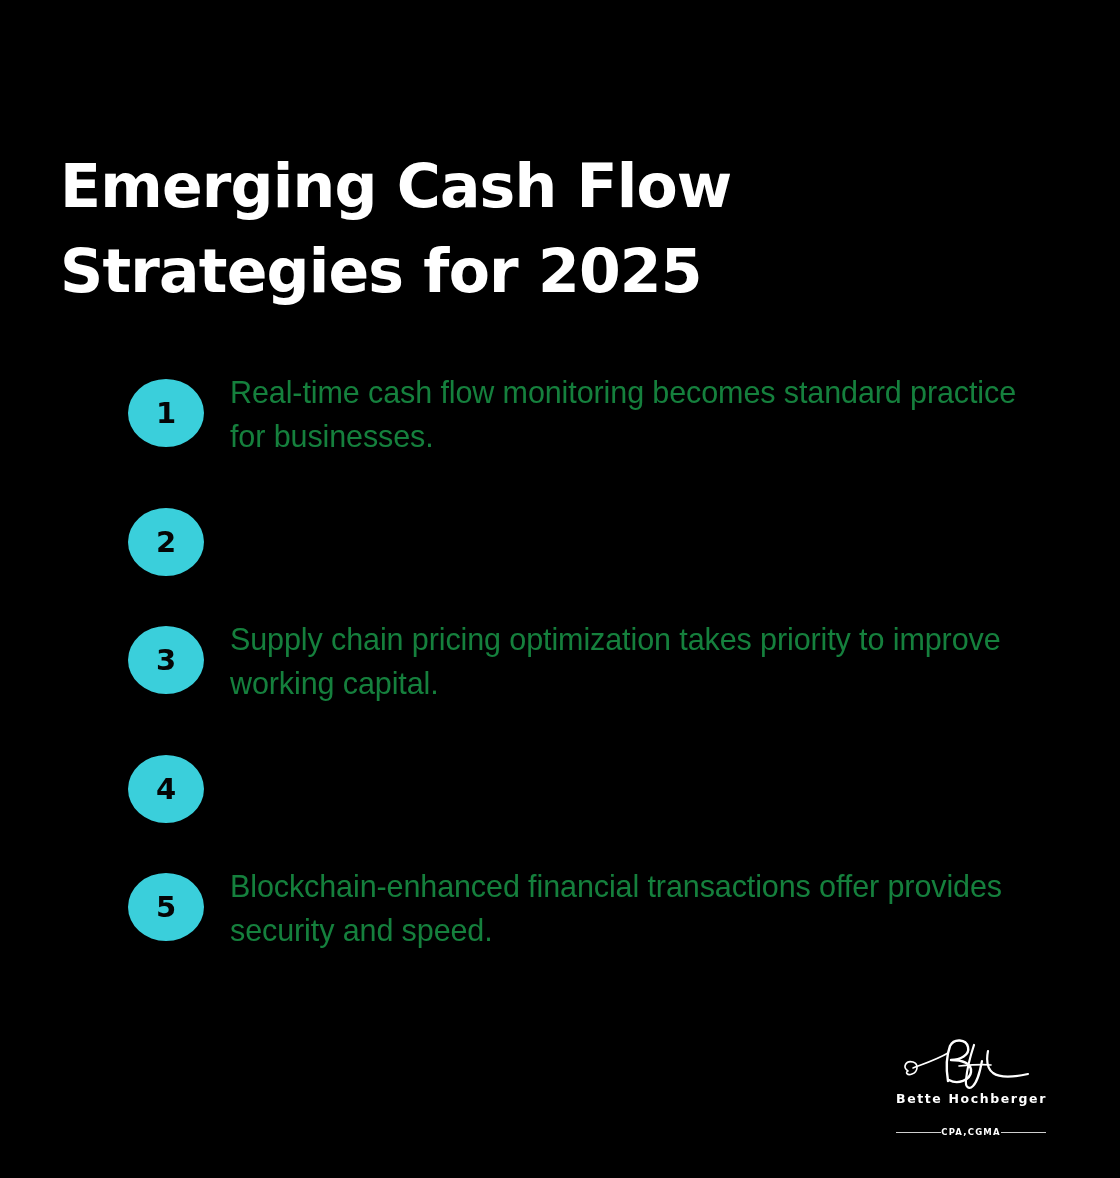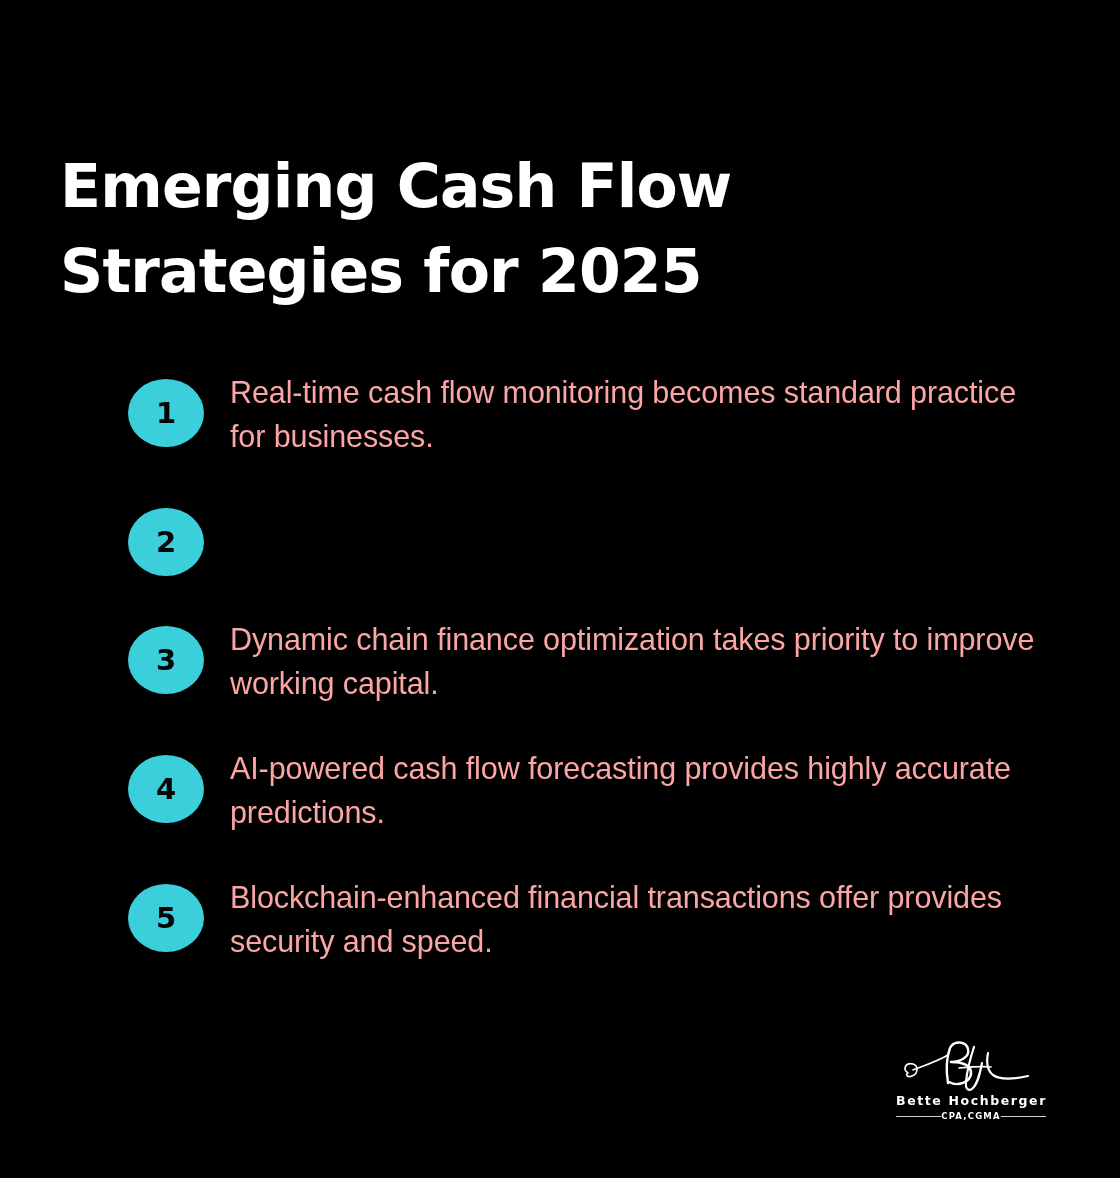--- a/index.html
+++ b/index.html
@@ -59,33 +59,33 @@
     align-items: center;
     justify-content: center;
     font-family: "DejaVu Sans", "Liberation Sans", sans-serif;
     font-size: 29px;
     font-weight: bold;
     margin-top: 9px;
   }
   .item-text {
     flex: 1 1 auto;
     margin-left: 26px;
-    color: #fca5a5;
+    color: #15803d;
     font-family: "Liberation Sans", sans-serif;
     font-size: 30.5px;
     font-weight: normal;
     line-height: 44px;
     letter-spacing: -0.1px;
   }
 
   
   .logo {
     position: absolute;
     right: 57px;
-    bottom: 57px;
+    bottom: 41px;
     width: 150px;
     text-align: right;
   }
   .logo-mark {
     display: block;
     width: 150px;
     height: 58px;
   }
   .logo-name {
     color: #ffffff;
@@ -93,21 +93,21 @@
     font-size: 12.5px;
     font-weight: bold;
     letter-spacing: 1.6px;
     white-space: nowrap;
     margin-top: -2px;
   }
   .logo-credentials-row {
     display: flex;
     align-items: center;
     justify-content: center;
-    margin-top: 3px;
+    margin-top: 21px;
   }
   .logo-rule {
     height: 1px;
     background: #cfcfcf;
     flex: 1 1 auto;
   }
   .logo-credentials {
     color: #ffffff;
     font-family: "DejaVu Sans", "Liberation Sans", sans-serif;
     font-size: 8.5px;
@@ -135,28 +135,27 @@
     <div class="list-item">
       <div class="badge">
         <span>2</span>
       </div>
     </div>
 
     <div class="list-item">
       <div class="badge">
         <span>3</span>
       </div>
-      <div class="item-text">Dynamic chain finance optimization takes priority to improve working capital.</div>
+      <div class="item-text">Supply chain pricing optimization takes priority to improve working capital.</div>
     </div>
 
     <div class="list-item">
       <div class="badge">
         <span>4</span>
       </div>
-      <div class="item-text">AI-powered cash flow forecasting provides highly accurate predictions.</div>
     </div>
 
     <div class="list-item">
       <div class="badge">
         <span>5</span>
       </div>
       <div class="item-text">Blockchain-enhanced financial transactions offer provides security and speed.</div>
     </div>
 
   </div>

